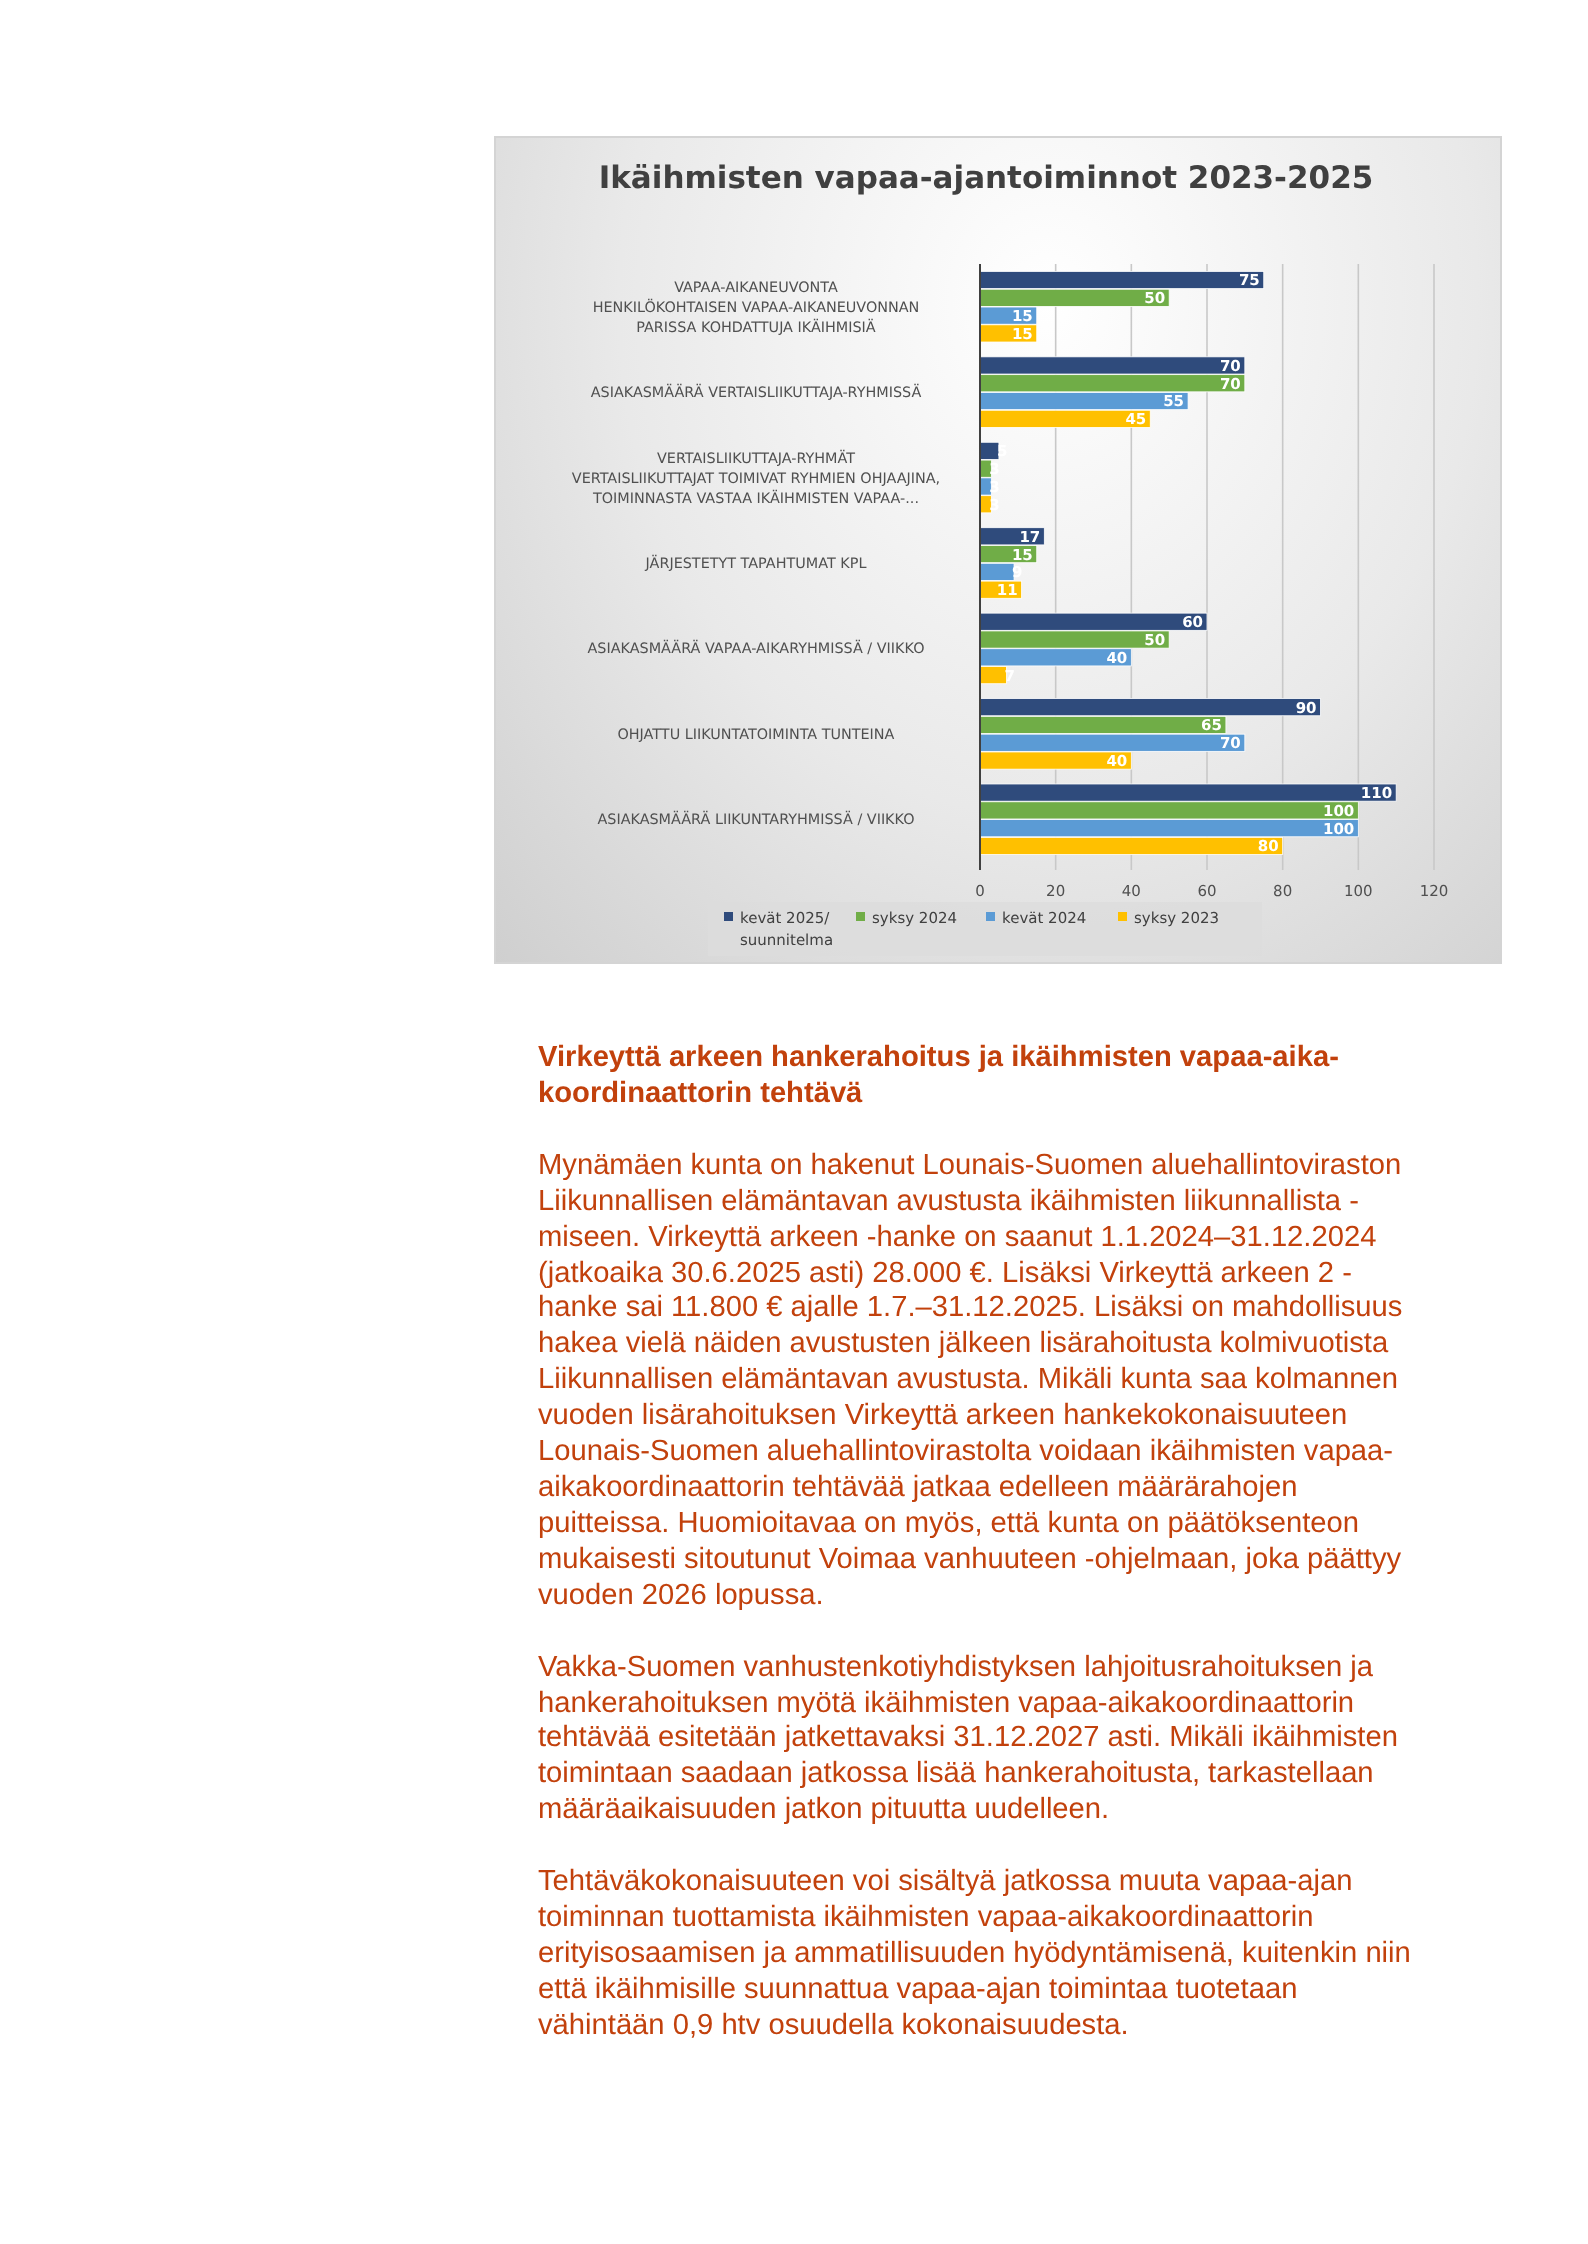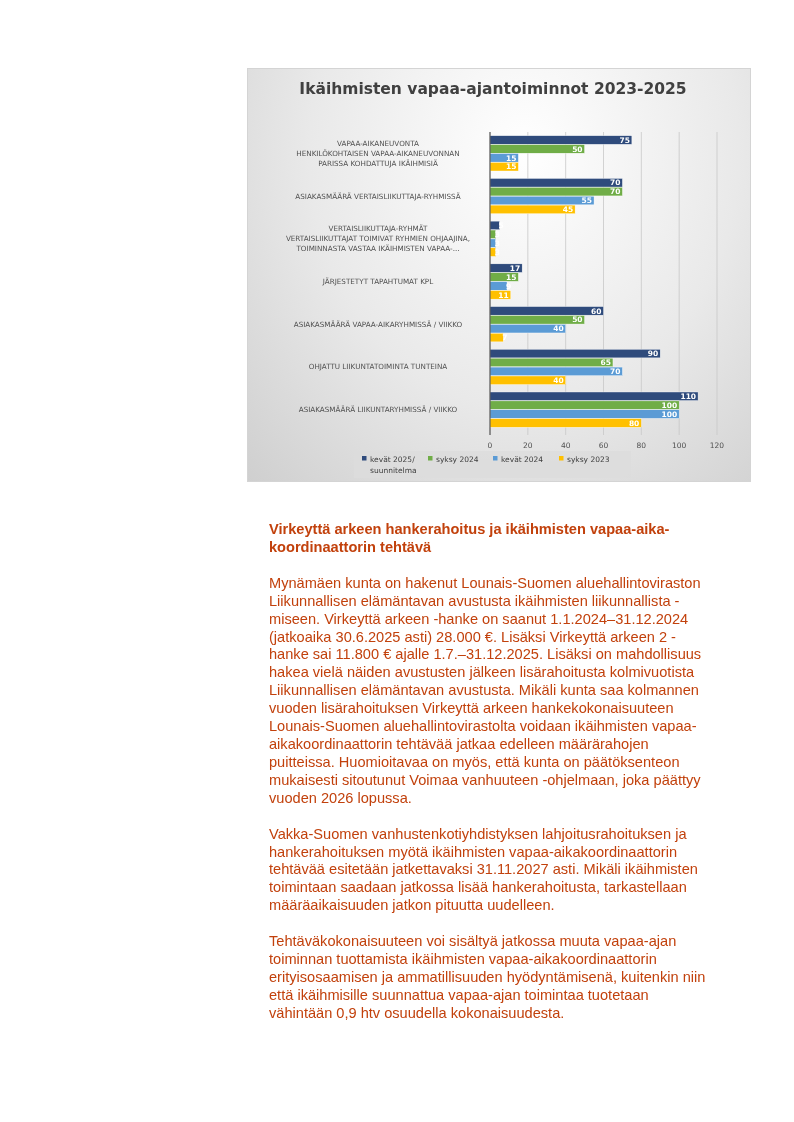--- a/index.html
+++ b/index.html
@@ -144,21 +144,21 @@
 hakea vielä näiden avustusten jälkeen lisärahoitusta kolmivuotista
 Liikunnallisen elämäntavan avustusta. Mikäli kunta saa kolmannen
 vuoden lisärahoituksen Virkeyttä arkeen hankekokonaisuuteen
 Lounais-Suomen aluehallintovirastolta voidaan ikäihmisten vapaa-
 aikakoordinaattorin tehtävää jatkaa edelleen määrärahojen
 puitteissa. Huomioitavaa on myös, että kunta on päätöksenteon
 mukaisesti sitoutunut Voimaa vanhuuteen -ohjelmaan, joka päättyy
 vuoden 2026 lopussa.</div>
   <div class="para">Vakka-Suomen vanhustenkotiyhdistyksen lahjoitusrahoituksen ja
 hankerahoituksen myötä ikäihmisten vapaa-aikakoordinaattorin
-tehtävää esitetään jatkettavaksi 31.11.2027 asti. Mikäli ikäihmisten
+tehtävää esitetään jatkettavaksi 31.12.2027 asti. Mikäli ikäihmisten
 toimintaan saadaan jatkossa lisää hankerahoitusta, tarkastellaan
 määräaikaisuuden jatkon pituutta uudelleen.</div>
   <div class="para">Tehtäväkokonaisuuteen voi sisältyä jatkossa muuta vapaa-ajan
 toiminnan tuottamista ikäihmisten vapaa-aikakoordinaattorin
 erityisosaamisen ja ammatillisuuden hyödyntämisenä, kuitenkin niin
 että ikäihmisille suunnattua vapaa-ajan toimintaa tuotetaan
 vähintään 0,9 htv osuudella kokonaisuudesta.</div>
 </div>
 
 </body></html>

